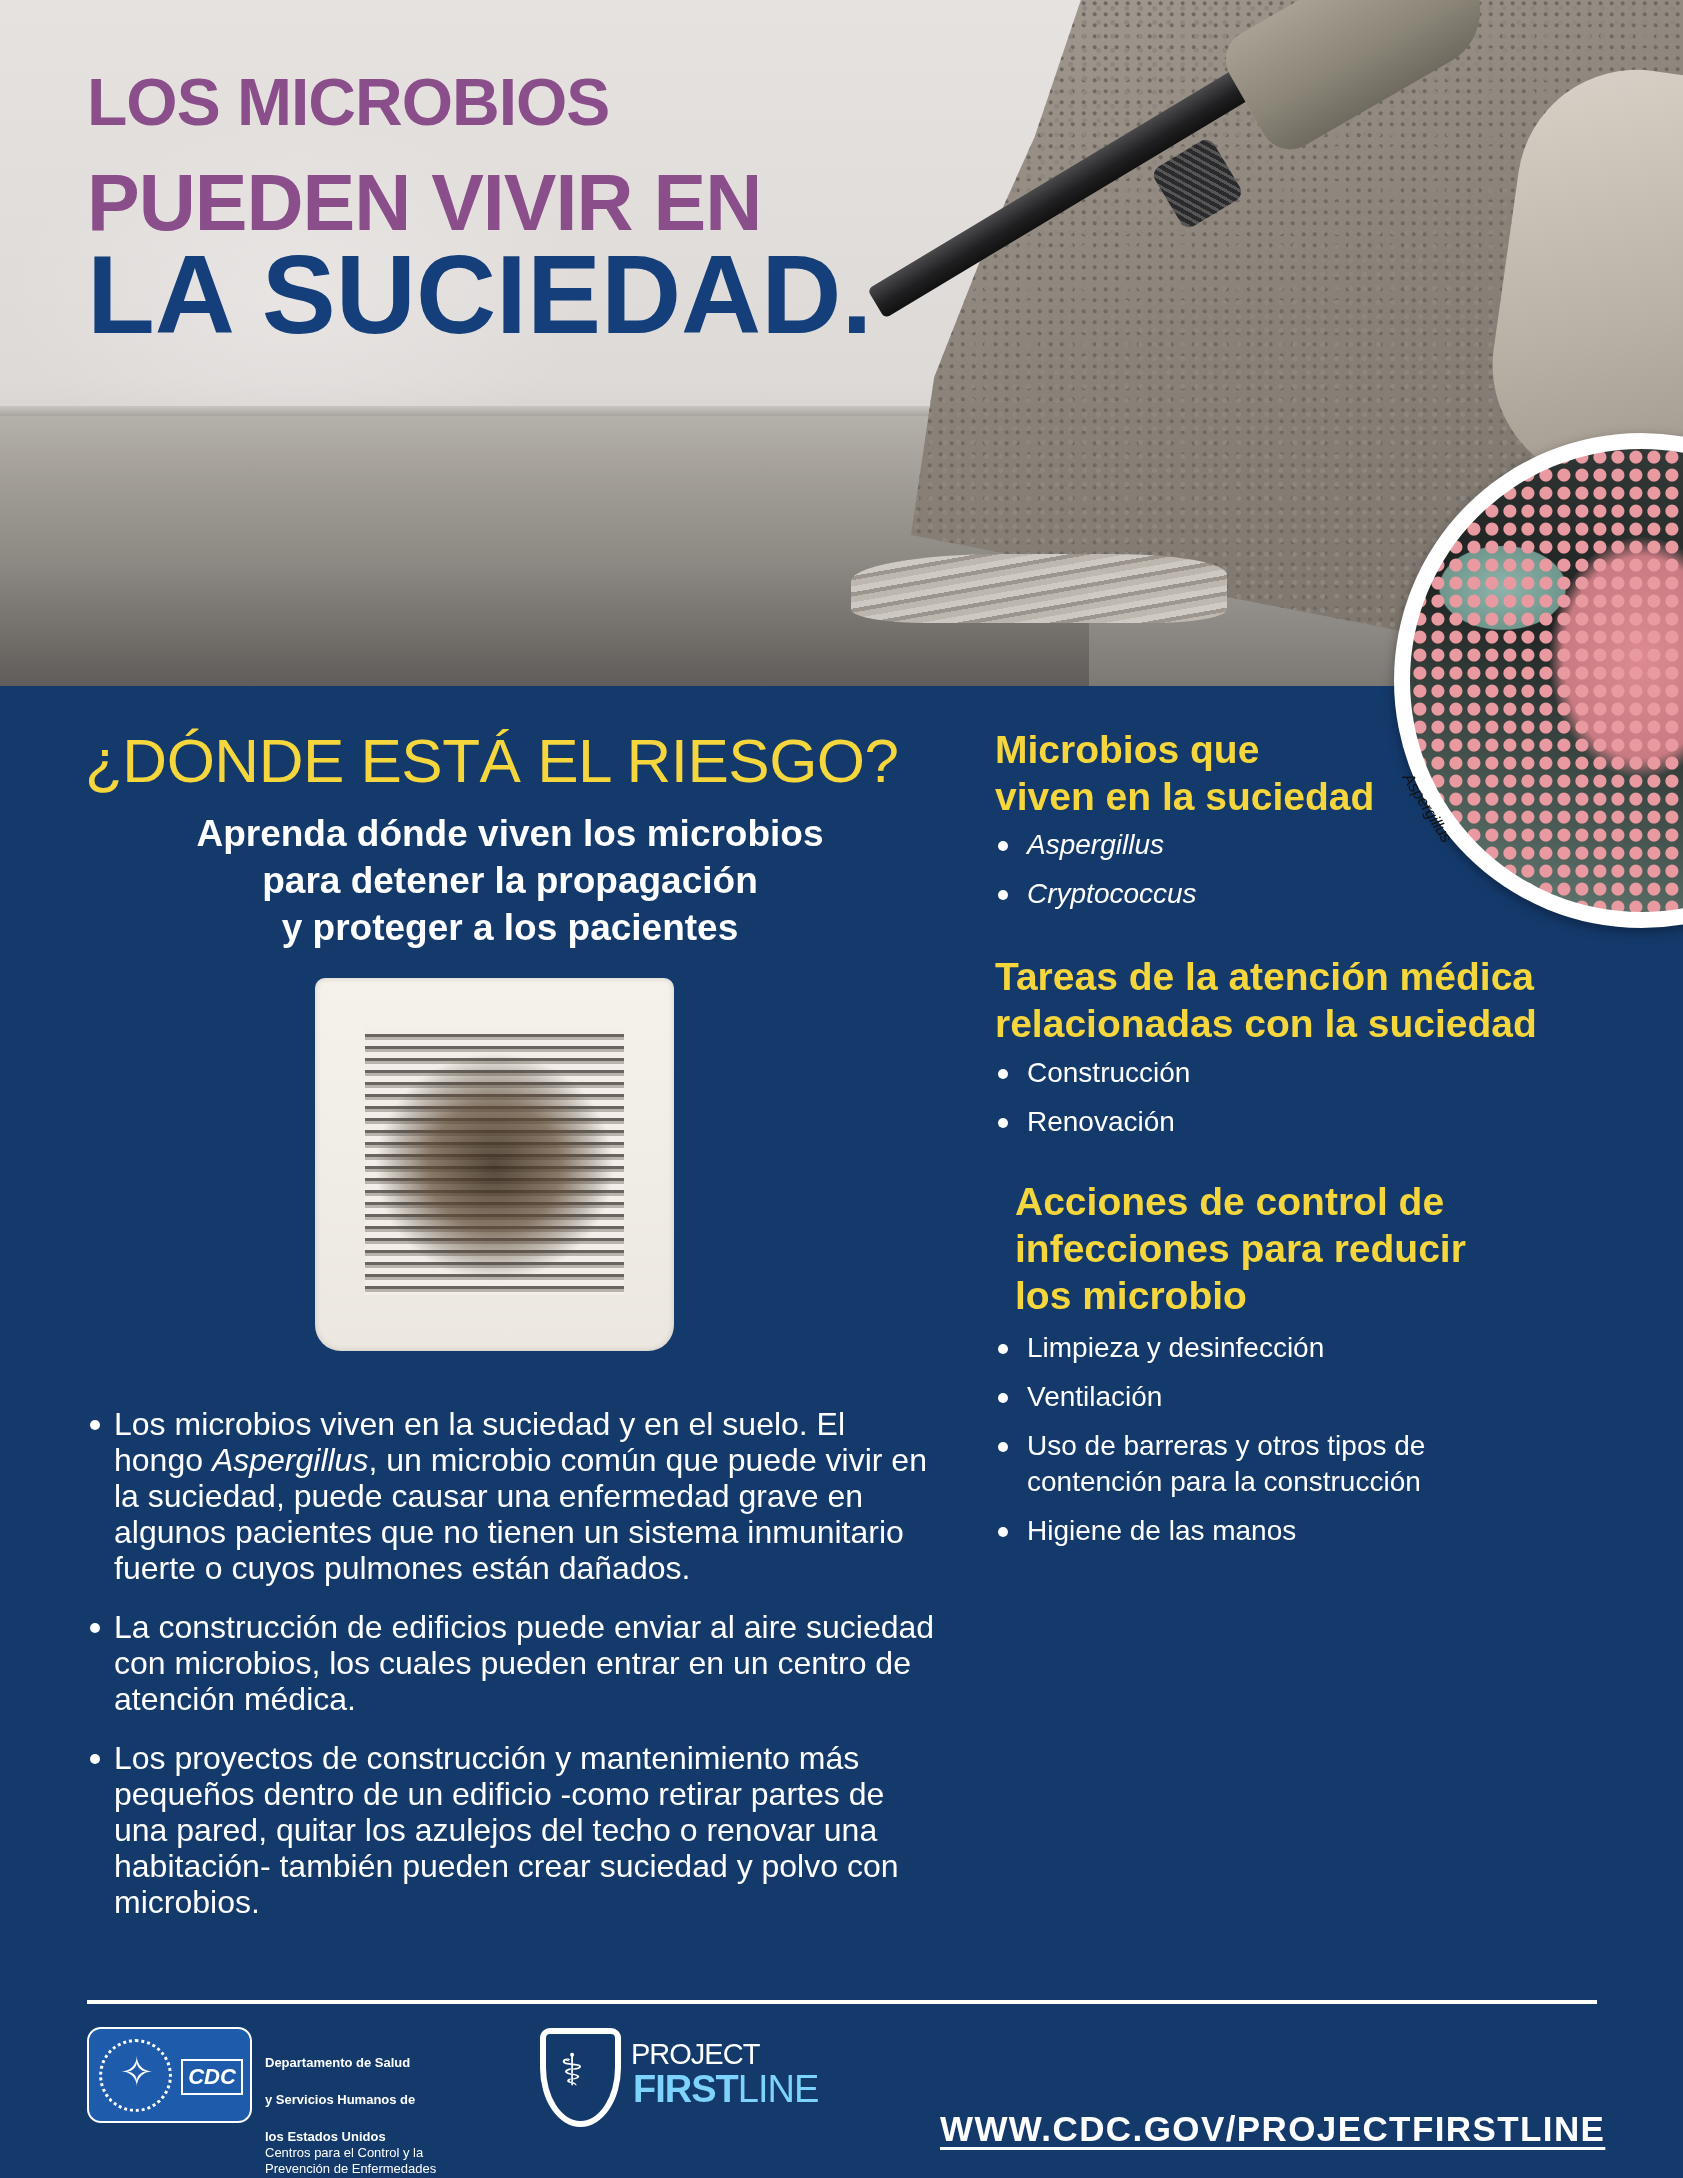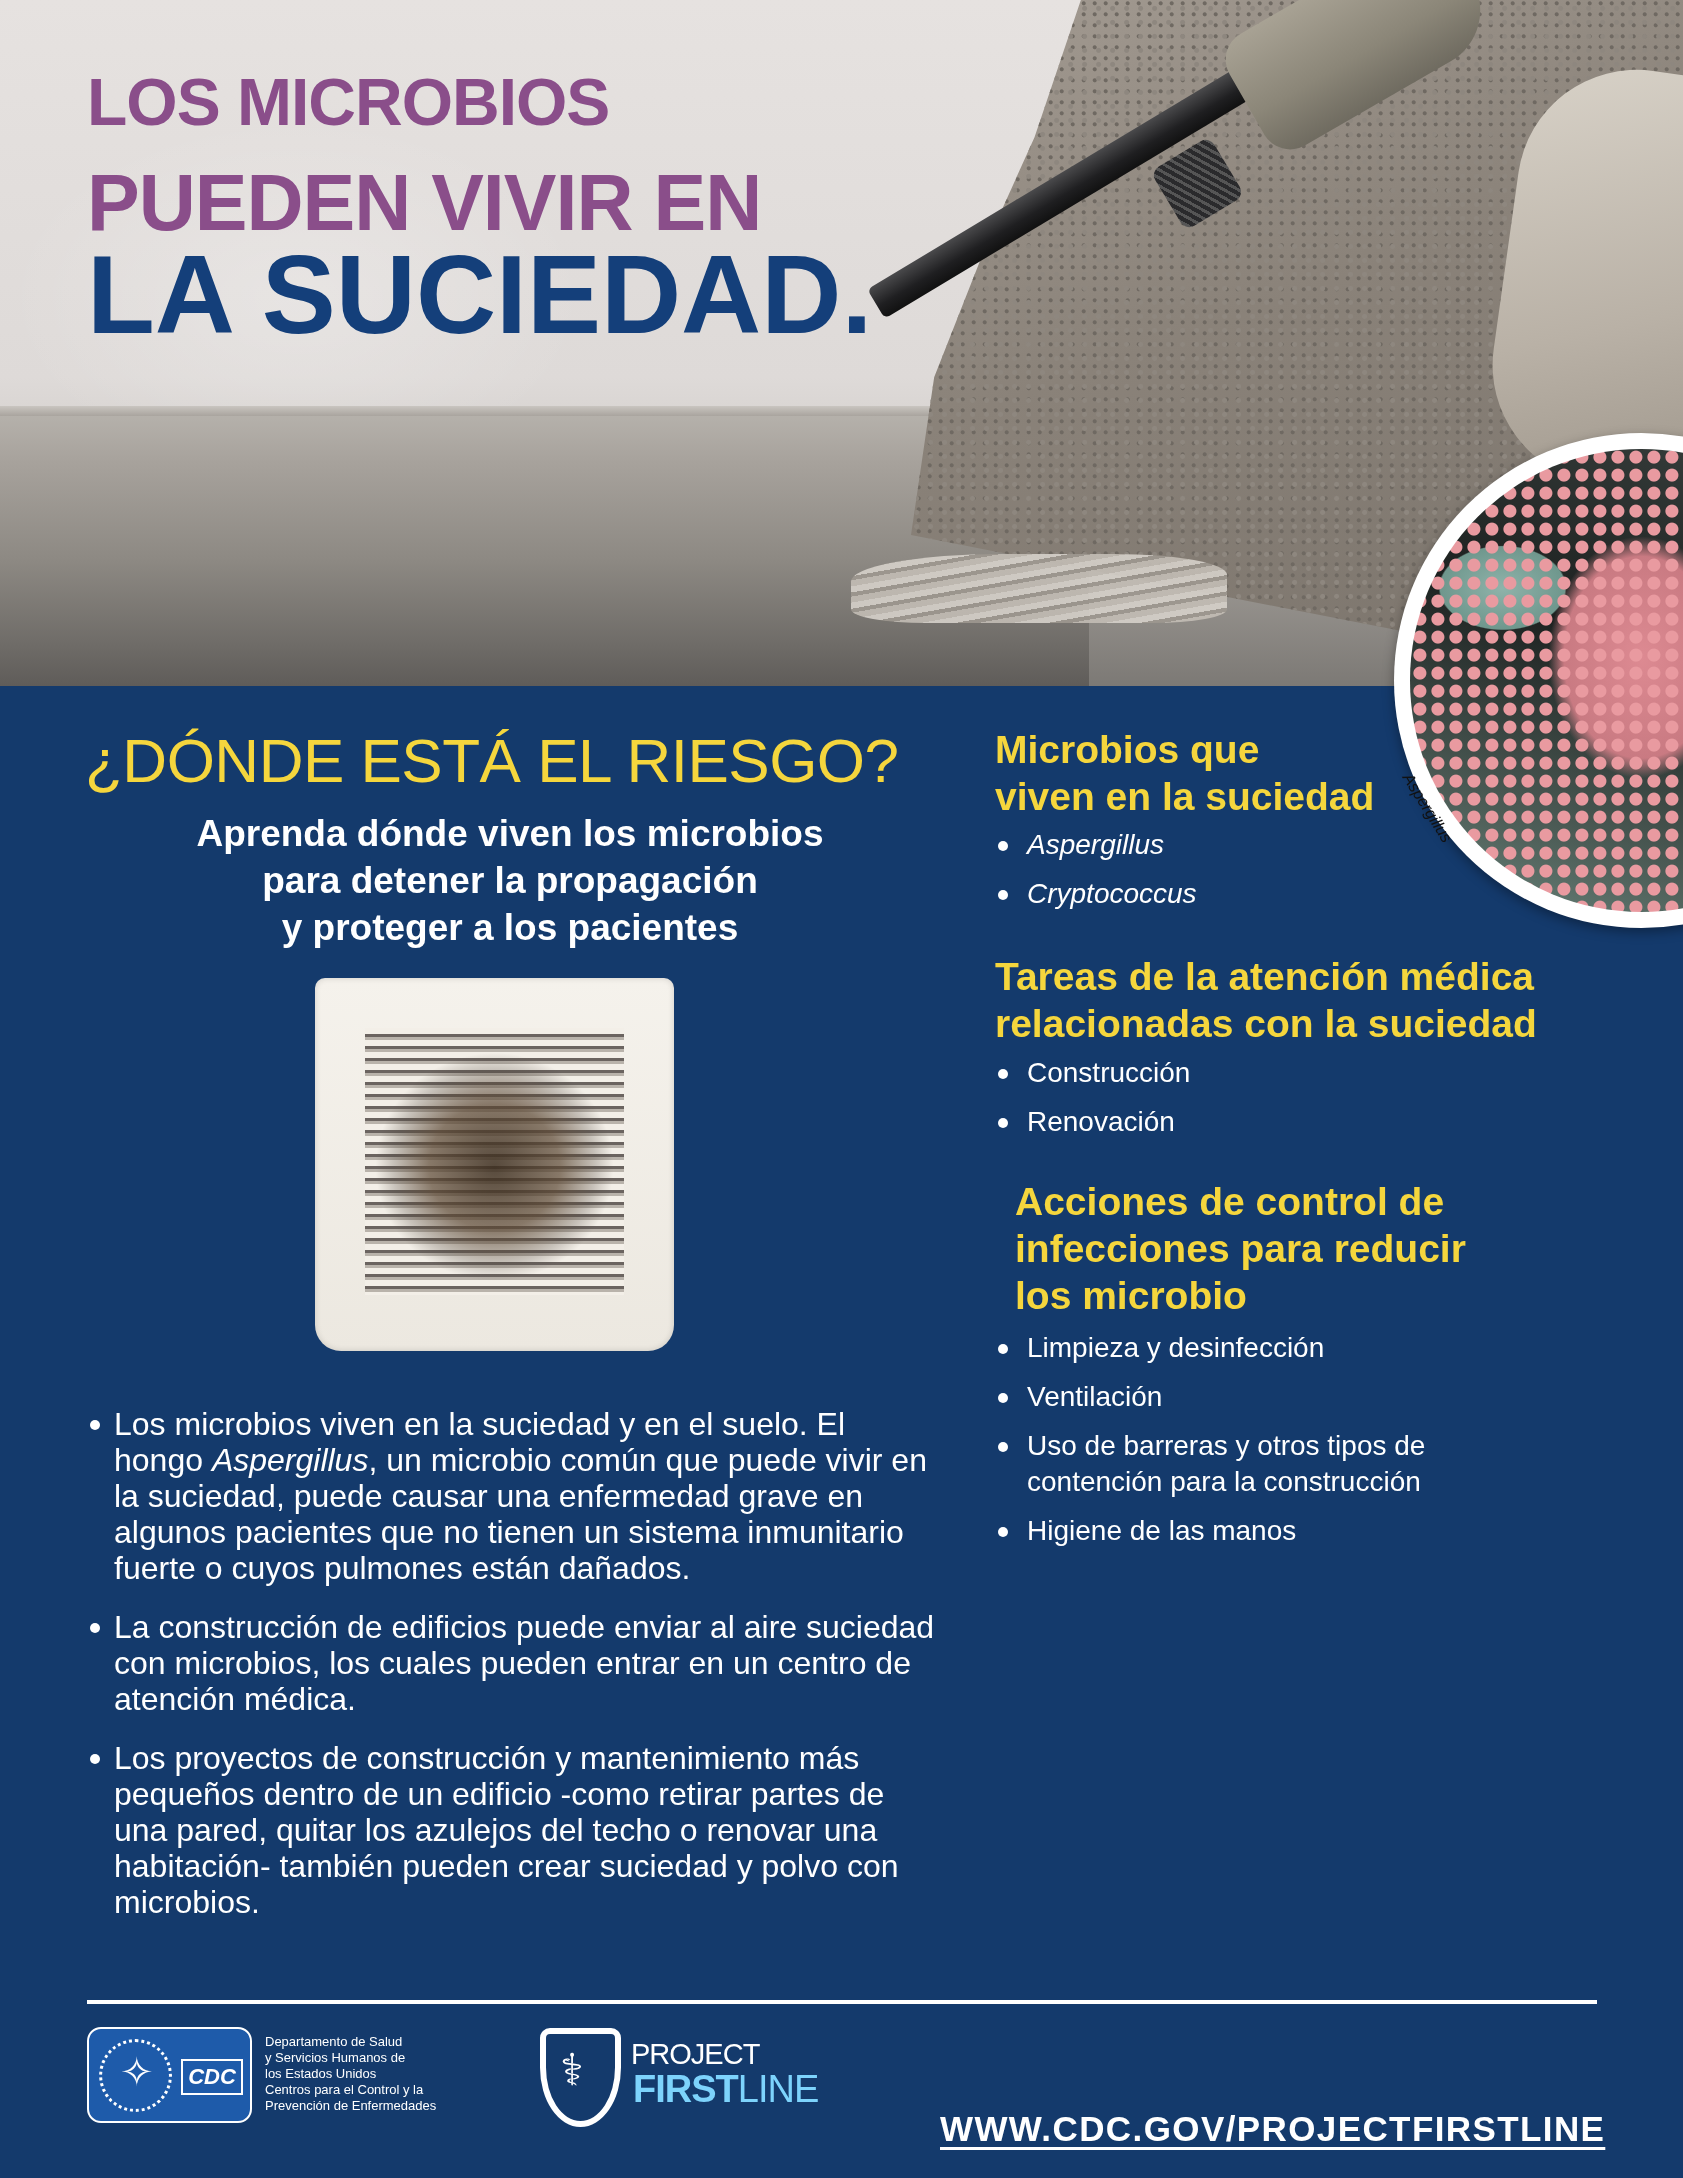--- a/index.html
+++ b/index.html
@@ -126,21 +126,21 @@
     position: absolute; left: 10px; top: 10px; width: 73px; height: 73px; border: 3px dotted #ffffff; border-radius: 50%;
   }
   .hhs-logo .eagle::after {
     content: "\2727"; position: absolute; left: 18px; top: 10px; color: #fff; font-size: 40px; line-height: 1;
   }
   .hhs-logo .cdc {
     position: absolute; left: 92px; top: 30px; width: 62px; height: 36px; border: 2px solid #fff;
     color: #fff; font-weight: 700; font-style: italic; font-size: 22px; text-align: center; line-height: 32px;
   }
   .dept { position: absolute; left: 265px; top: 2034px; color: #ffffff; font-size: 13px; line-height: 16px; width: 218px; }
-  .dept b { display: block; font-weight: 400; }
+  .dept b { display: block; font-weight: 700; margin-top: 21px; }
   .dept span { display: block; font-weight: 400; }
 
   .pfl { position: absolute; left: 540px; top: 2028px; width: 287px; height: 99px; }
   .pfl .shield {
     position: absolute; left: 0; top: 0; width: 81px; height: 99px;
     border: 6px solid #ffffff; border-radius: 10px 10px 50% 50% / 10px 10px 60% 60%;
   }
   .pfl .shield::after {
     content: "\2695"; position: absolute; left: 14px; top: 14px; color: #fff; font-size: 44px; line-height: 1;
   }

